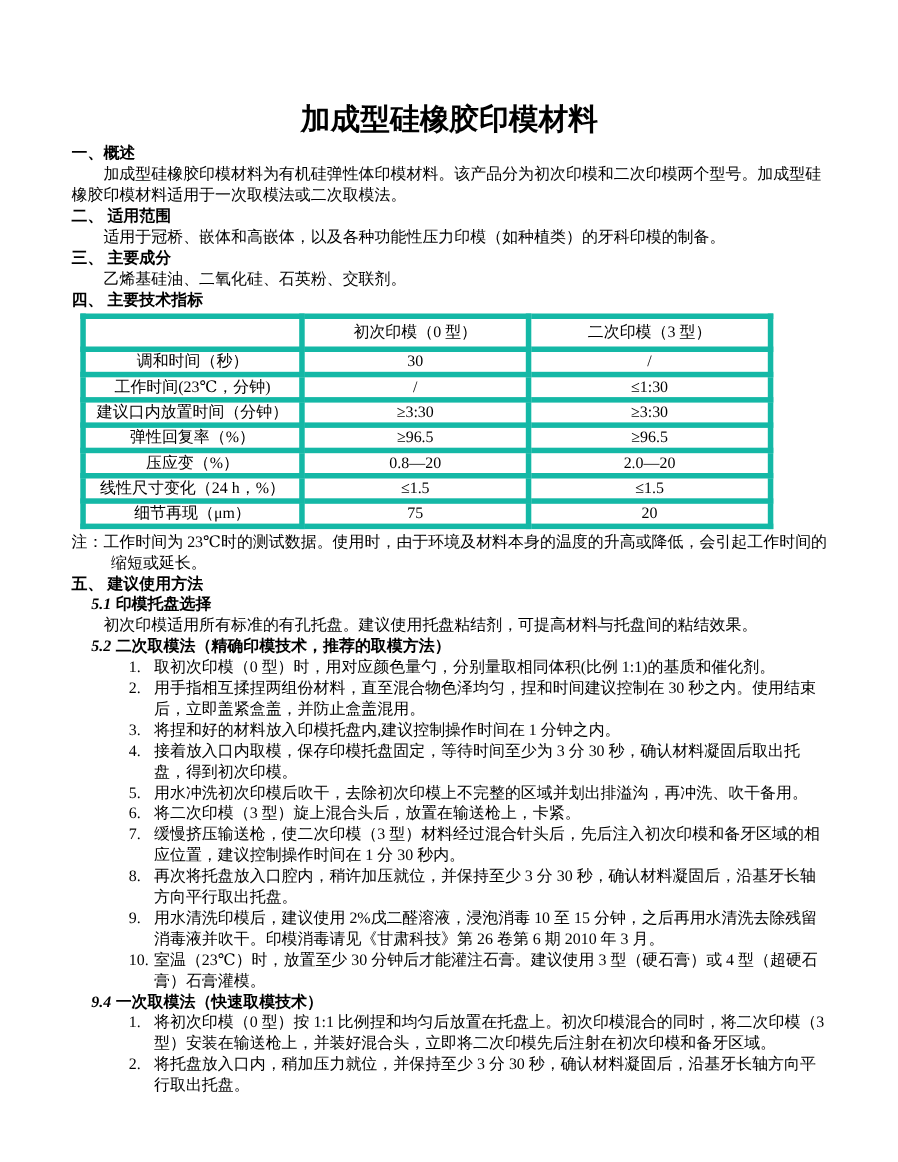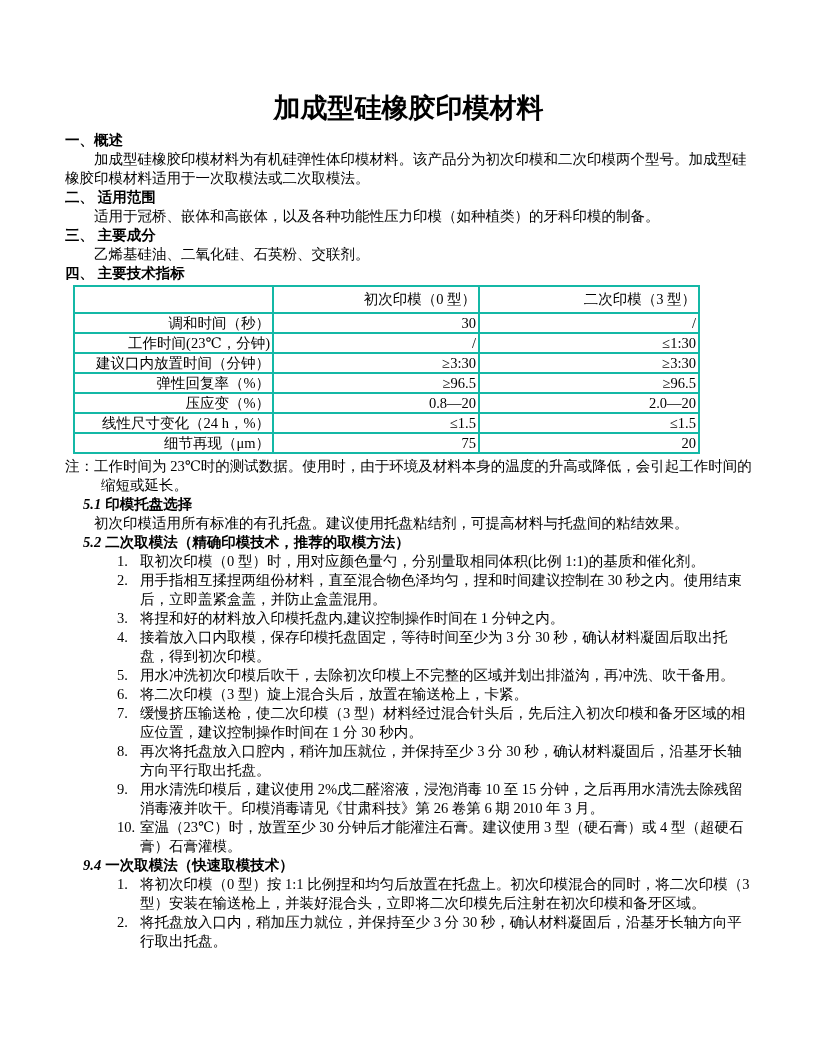--- a/index.html
+++ b/index.html
@@ -30,22 +30,22 @@
   .sub-h .sn { margin-right: 4px; font-style: italic; }
   table.specs {
     border-collapse: collapse;
     border: 2px solid #000;
     margin-left: 8px;
     table-layout: fixed;
     margin-top: 2px;
     margin-bottom: 3px;
   }
   .specs td {
-    border: 2px solid #14b8a6;
-    text-align: right;
+    border: 5px solid #14b8a6;
+    text-align: center;
     vertical-align: middle;
     padding: 0 2px;
     height: 18px;
     line-height: 18px;
     overflow: hidden;
     white-space: nowrap;
     font-size: 14.5px;
   }
   .specs tr.thead td { height: 25px; line-height: 25px; }
   .note { padding-left: 36px; text-indent: -36px; }
@@ -119,20 +119,21 @@
       <tr>
         <td>细节再现（μm）</td>
         <td>75</td>
         <td>20</td>
       </tr>
     </tbody>
   </table>
 
   <div class="note">注：工作时间为 23℃时的测试数据。使用时，由于环境及材料本身的温度的升高或降低，会引起工作时间的缩短或延长。</div>
 
+  <div class="sec-h">五、 建议使用方法</div>
 
   <div class="sub-h">
     <span class="sn">5.1</span><span>印模托盘选择</span>
   </div>
   <div class="para">初次印模适用所有标准的有孔托盘。建议使用托盘粘结剂，可提高材料与托盘间的粘结效果。</div>
 
   <div class="sub-h">
     <span class="sn">5.2</span><span>二次取模法（精确印模技术，推荐的取模方法）</span>
   </div>
   <div class="olist">

